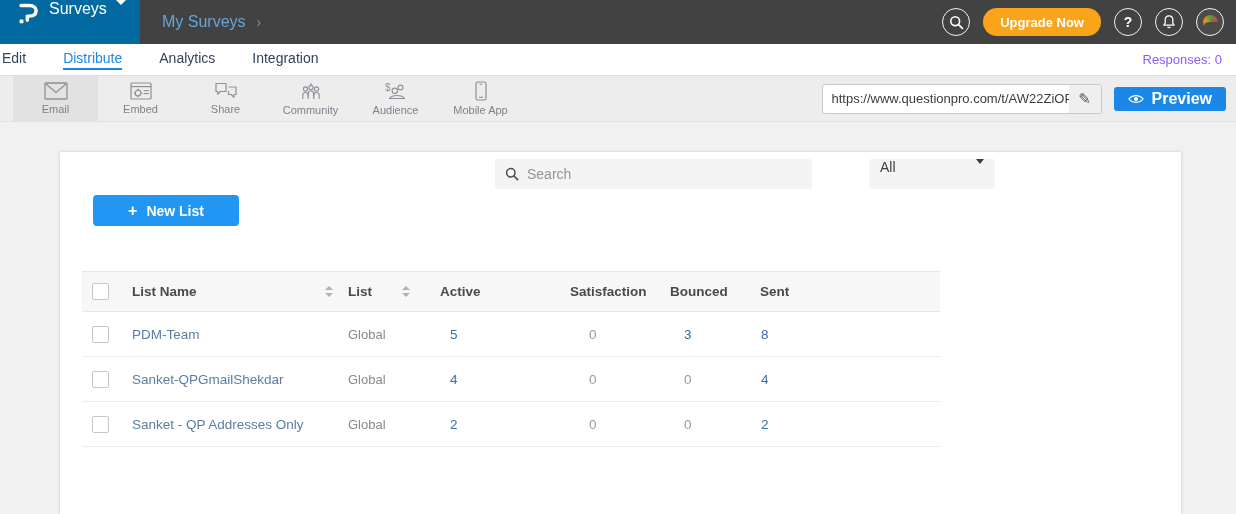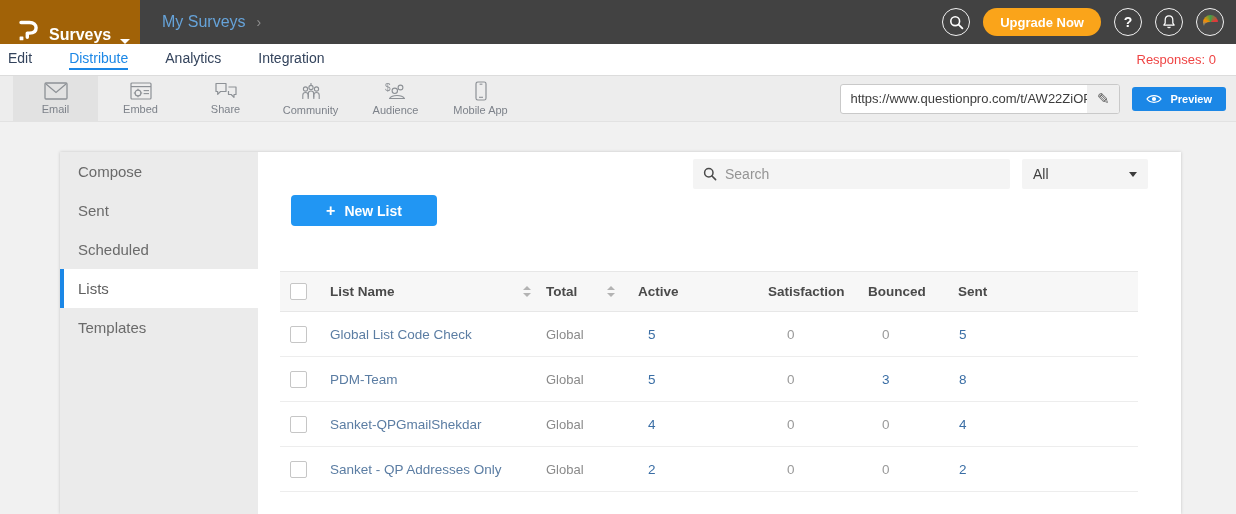--- a/index.html
+++ b/index.html
@@ -11,22 +11,22 @@
     overflow:hidden;
     color:#333;
   }
 
   
   .header{
     position:absolute; left:0; top:0; width:1236px; height:44px;
     background:#424242; display:flex; align-items:center;
   }
   .logo-box{
-    width:140px; height:44px; background:#a16207;
-    display:flex; align-items:flex-end; padding-left:16px; cursor:pointer; flex:0 0 auto;font-weight:bold;
+    width:140px; height:44px; background:#0369a1;
+    display:flex; align-items:flex-start; padding-left:16px; cursor:pointer; flex:0 0 auto;
   }
   .logo-box .product{ color:#fff; font-size:16px; margin-left:10px; }
   .caret-down{
     width:0; height:0; margin-left:9px;
     border-left:5px solid transparent; border-right:5px solid transparent;
     border-top:5px solid #fff;
   }
   .breadcrumb{ display:flex; align-items:center; margin-left:22px; font-size:16px; white-space:nowrap; }
   .bc-parent{ color:#66a3d9; cursor:pointer; }
   .bc-sep{ color:#8f8f8f; margin:0 11px; font-size:14px; }
@@ -50,28 +50,28 @@
   }
   .avatar-mark::after{
     content:""; position:absolute; left:1px; top:7px; width:15px; height:10px;
     background:#4b4b4b; border-radius:40% 0 50% 50%;
   }
 
   
   .nav{
     position:absolute; left:0; top:44px; width:1236px; height:32px;
     background:#fff; border-bottom:1px solid #dcdcdc;
-    display:flex; align-items:center; padding-left:8px;
+    display:flex; align-items:center; padding-left:2px;
   }
   .nav-tab{
     font-size:14px; color:#33435c; margin-right:37px; cursor:pointer;
     padding-bottom:2px; border-bottom:2px solid transparent;
   }
   .nav-tab.active{ color:#1b87e6; border-bottom-color:#1b87e6; }
-  .responses{ margin-left:auto; margin-right:20px; font-size:13px; color:#ef4444; }
+  .responses{ margin-left:auto; margin-right:14px; font-size:13px; color:#8b5cf6; }
 
   
   .toolbar{
     position:absolute; left:0; top:76px; width:1236px; height:46px;
     background:#ededed; border-bottom:1px solid #e2e2e2;
     display:flex; align-items:center;
   }
   .tool-items{ display:flex; margin-left:13px; height:46px; }
   .tool-item{
     width:85px; height:46px; display:flex; flex-direction:column;
@@ -90,21 +90,21 @@
     padding:0 0 0 9px; font-family:"Liberation Sans", sans-serif;
     background:transparent; min-width:0;
   }
   .pencil-area{
     width:32px; height:28px; display:flex; align-items:center; justify-content:center;
     background:#efefef; cursor:pointer; font-size:15px; color:#555; flex:0 0 auto;
   }
   .preview-btn{
     height:24px; background:#1b87e6; border-radius:3px; color:#fff;
     display:flex; align-items:center; gap:8px; padding:0 14px;
-    font-size:11px; font-weight:bold; cursor:pointer;
+    font-size:16px; font-weight:bold; cursor:pointer;
   }
 
   
   .card{
     position:absolute; left:60px; top:152px; width:1121px; height:362px;
     background:#fff; box-shadow:0 0 3px rgba(0,0,0,0.18); display:flex;
   }
   .side{ width:198px; background:#ebebeb; flex:0 0 auto; }
   .side-item{
     height:39px; line-height:39px; padding-left:18px;
@@ -119,22 +119,22 @@
     position:absolute; left:435px; top:7px; width:317px; height:30px;
     background:#f4f4f4; border-radius:2px; display:flex; align-items:center;
     padding:0 10px; gap:8px;
   }
   .search-box input{
     border:none; outline:none; background:transparent; flex:1;
     font-size:14px; color:#0f766e; font-family:"Liberation Sans", sans-serif;
   }
   .search-box input::placeholder{ color:#949494; }
   .all-dd{
-    position:absolute; left:764px; top:7px; width:126px; height:30px;
-    background:#f4f4f4; border-radius:2px; display:flex; align-items:center;
+    position:absolute; left:809px; top:7px; width:126px; height:30px;
+    background:#f4f4f4; border-radius:2px; display:flex; align-items:flex-start;
     justify-content:space-between; padding:0 11px; cursor:pointer;
   }
   .all-dd .dd-label{ font-size:14px; color:#404040; }
   .dd-caret{
     width:0; height:0;
     border-left:4.5px solid transparent; border-right:4.5px solid transparent;
     border-top:5px solid #3c3c3c;
   }
   .new-list-btn{
     position:absolute; left:33px; top:43px; width:146px; height:31px;
@@ -296,27 +296,20 @@
       <svg width="16" height="12" viewBox="0 0 16 12">
         <path d="M1 6 C4 1.6 12 1.6 15 6 C12 10.4 4 10.4 1 6 Z" fill="none" stroke="#fff" stroke-width="1.3"></path>
         <circle cx="8" cy="6" r="2.1" fill="#fff"></circle>
       </svg>
       <span>Preview</span>
     </div>
   </div>
 </div>
 
 <div class="card">
-  <div class="side">
-    <div class="side-item">Compose</div>
-    <div class="side-item">Sent</div>
-    <div class="side-item">Scheduled</div>
-    <div class="side-item active">Lists</div>
-    <div class="side-item">Templates</div>
-  </div>
 
   <div class="content">
     <div class="search-box">
       <svg width="14" height="14" viewBox="0 0 14 14">
         <circle cx="5.8" cy="5.8" r="4.2" fill="none" stroke="#4a4a4a" stroke-width="1.5"></circle>
         <line x1="9" y1="9" x2="12.6" y2="12.6" stroke="#4a4a4a" stroke-width="1.6" stroke-linecap="round"></line>
       </svg>
       <input type="text" placeholder="Search" style="">
     </div>
     <div class="all-dd">
@@ -350,47 +343,35 @@
               <div class="th-flex">
                 <span>List Name</span>
                 <span class="sort">
                     <i class="up"></i>
                     <i class="down"></i>
                   </span>
               </div>
             </th>
             <th class="c-type">
               <div class="th-flex tight">
-                <span>Total</span>
+                <span>List</span>
                 <span class="sort">
                     <i class="up"></i>
                     <i class="down"></i>
                   </span>
               </div>
             </th>
             <th>Active</th>
             <th>Satisfaction</th>
             <th>Bounced</th>
             <th>Sent</th>
             <th></th>
           </tr>
         </thead>
         <tbody>
-          <tr>
-            <td class="c-chk">
-                <div class="chk"></div>
-              </td>
-            <td class="c-name">Global List Code Check</td>
-            <td class="c-type">Global</td>
-            <td class="c-active"><span class="num-link">5</span></td>
-            <td class="c-unsub"><span class="num-zero">0</span></td>
-            <td class="c-bounced"><span class="num-zero">0</span></td>
-            <td class="c-total"><span class="num-link">5</span></td>
-            <td></td>
-          </tr>
           <tr>
             <td class="c-chk">
                 <div class="chk"></div>
               </td>
             <td class="c-name">PDM-Team</td>
             <td class="c-type">Global</td>
             <td class="c-active"><span class="num-link">5</span></td>
             <td class="c-unsub"><span class="num-zero">0</span></td>
             <td class="c-bounced"><span class="num-link">3</span></td>
             <td class="c-total"><span class="num-link">8</span></td>

